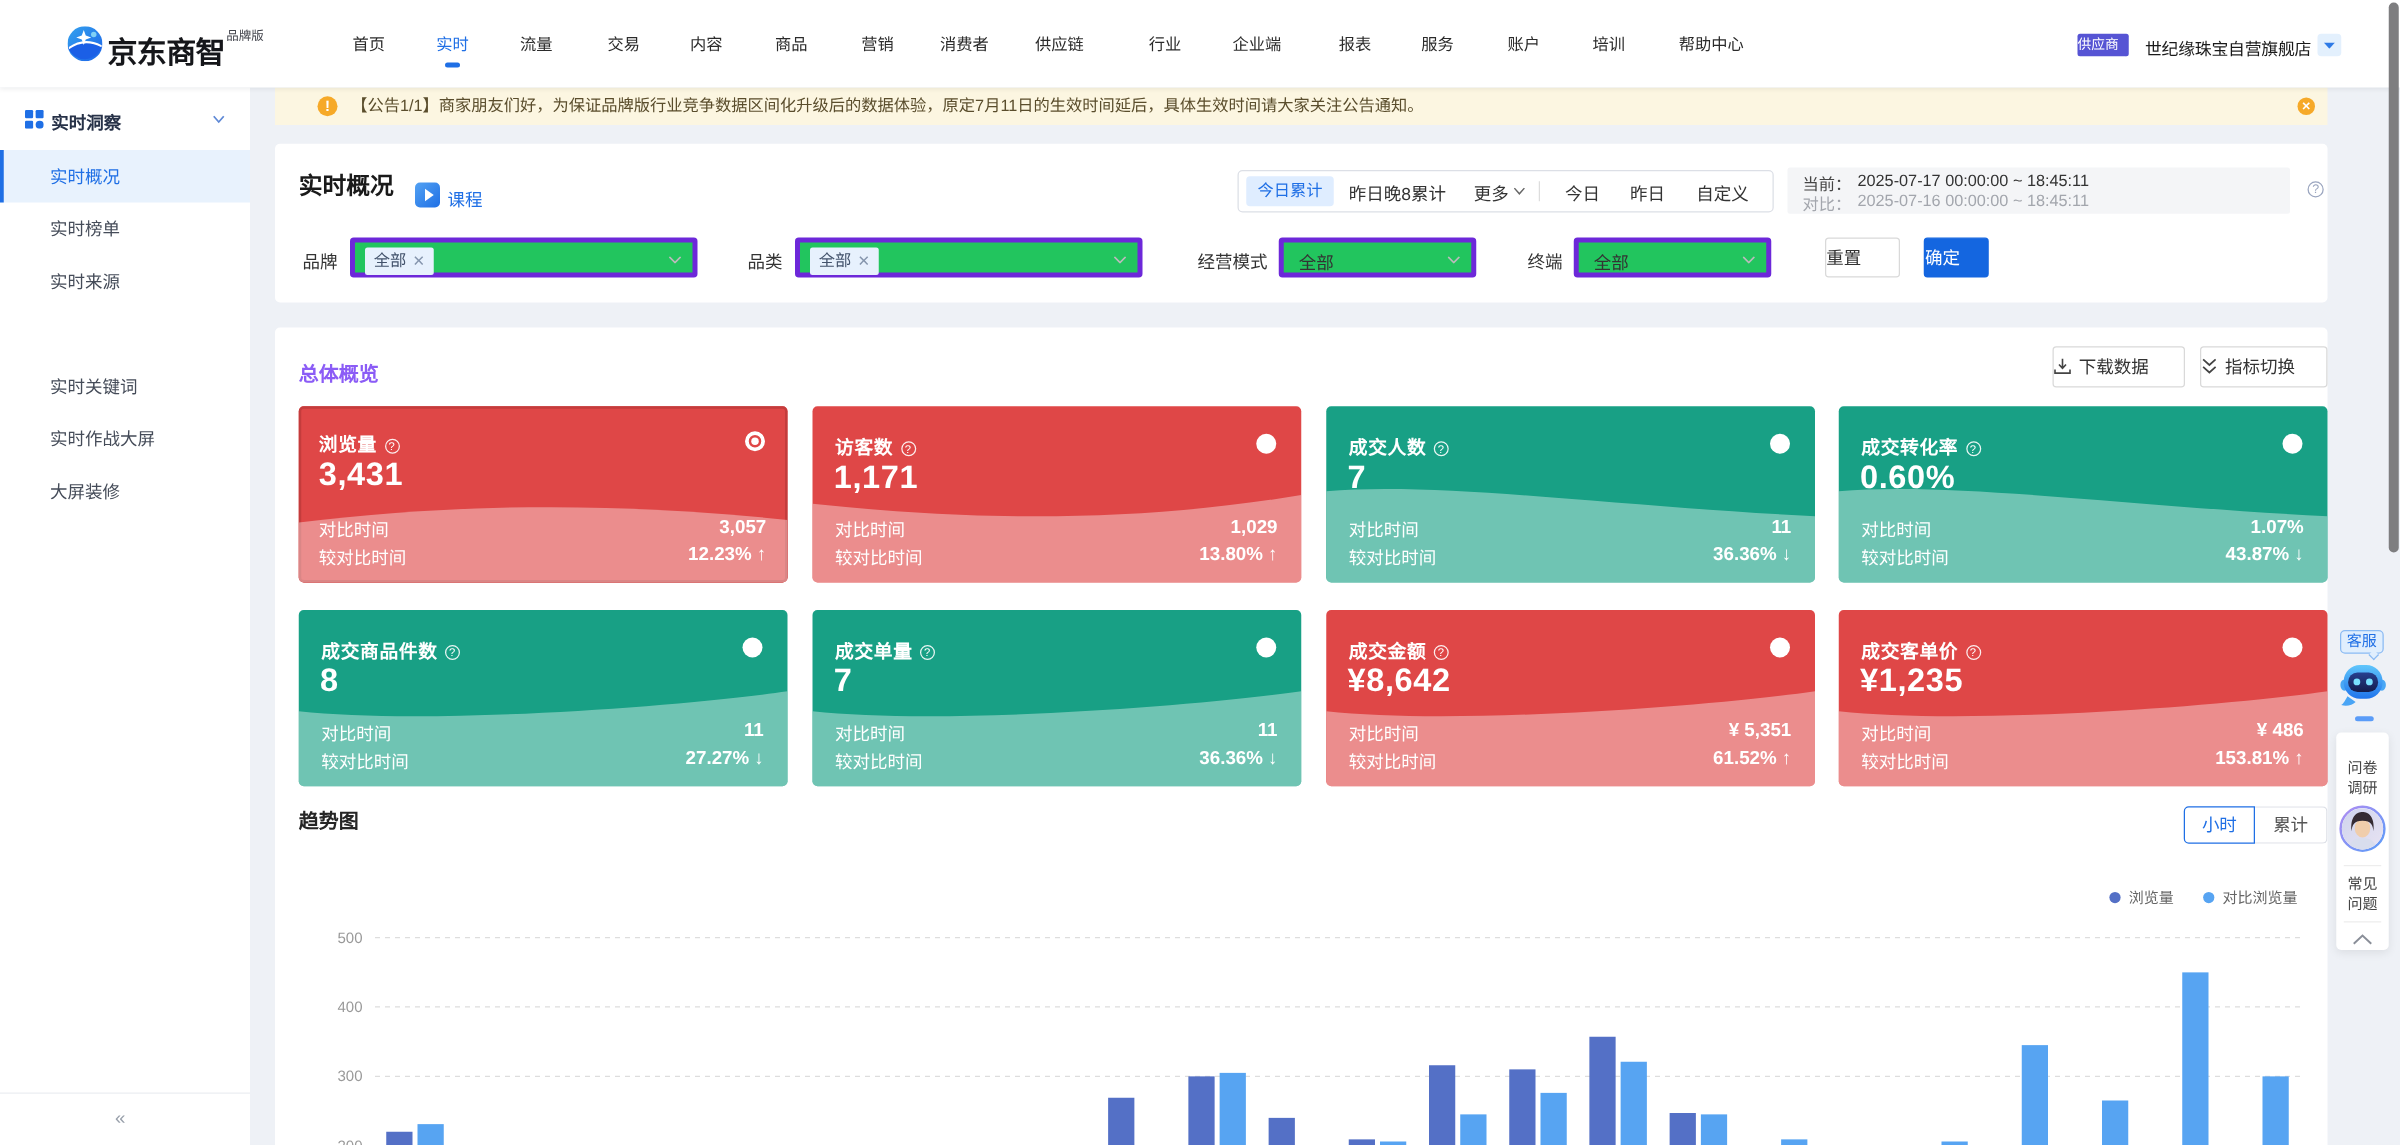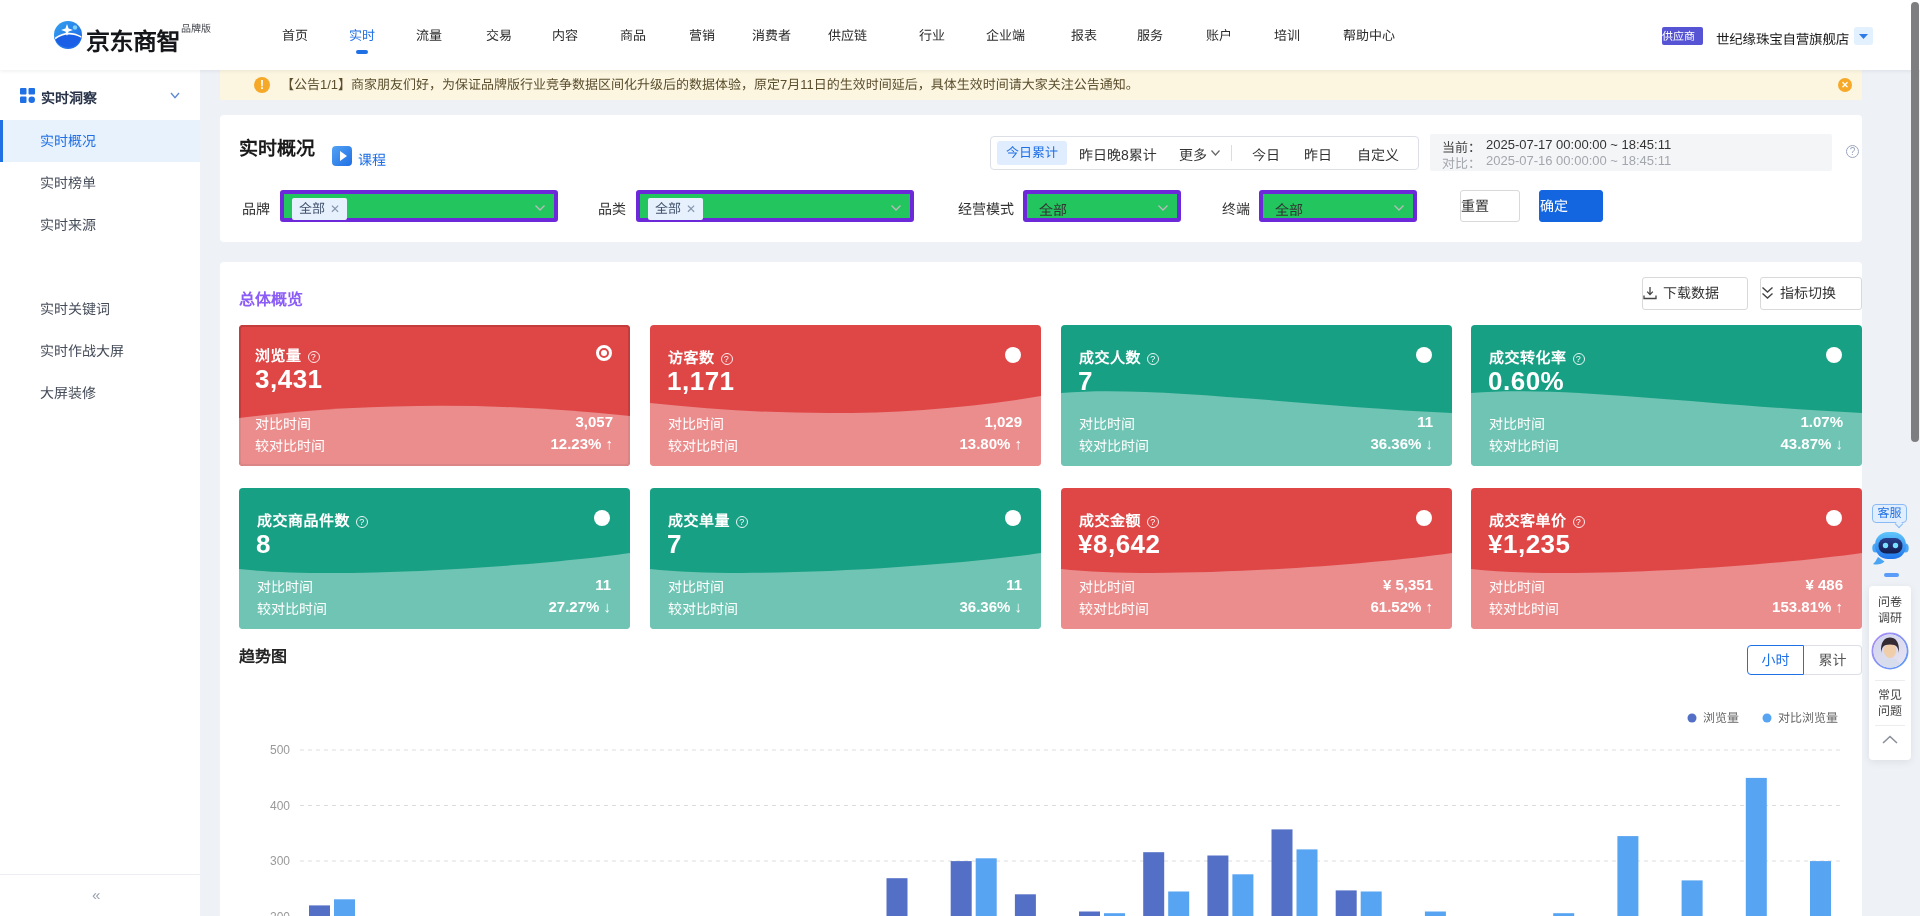--- a/index.html
+++ b/index.html
@@ -173,21 +173,21 @@
       </svg>
   </div>
   <div class="lbl abs" style="left:1002px;top:83px">终端</div>
   <div class="sel" style="left:1039px;top:75px;width:158px">
     <div class="ph">全部</div>
     <svg width="10" height="6" viewBox="0 0 10 6">
         <path d="M0.5 0.5 L5 5 L9.5 0.5" fill="none" stroke="#bbb" stroke-width="1.3"></path>
       </svg>
   </div>
   <div class="btn" style="left:1240px;top:75px;width:60px">重置</div>
-  <div class="btn" style="left:1319px;top:75px;width:64px;background:#1466e0;border-color:#1466e0;color:#fff">确定</div>
+  <div class="btn" style="left:1319px;top:75px;width:52px;background:#1466e0;border-color:#1466e0;color:#fff">确定</div>
 </div>
 
 <div class="card" id="card2" style="left:220px;top:262px;width:1642px;height:654px;border-radius:4px 4px 0 0">
   <div class="abs" style="left:19px;top:24px;font-size:16px;font-weight:600;color:#8b5cf6">总体概览</div>
   <div class="btn" style="left:1422px;top:15px;width:106px;height:33px;line-height:31px">
     <svg style="vertical-align:-2px;margin-right:6px" width="14" height="14" viewBox="0 0 14 14">
         <path d="M7 1 V8.2 M4.2 5.6 L7 8.6 L9.8 5.6" fill="none" stroke="#444" stroke-width="1.3"></path>
         <path d="M1 9.5 V12.5 H13 V9.5" fill="none" stroke="#444" stroke-width="1.3"></path>
       </svg>下载数据</div>
   <div class="btn" style="left:1540px;top:15px;width:102px;height:33px;line-height:31px">
@@ -392,21 +392,21 @@
     <ellipse cx="3.5" cy="21" rx="3.2" ry="4.5" fill="#49a7f5"></ellipse>
     <ellipse cx="33.5" cy="21" rx="3.2" ry="4.5" fill="#49a7f5"></ellipse>
     <path d="M6 30 C3.5 34.5 2.5 36 1 37 C5.5 38.3 10 37 12.5 34.5 Z" fill="#4aa5f5"></path>
     <rect x="3" y="5" width="31" height="27" rx="13" fill="url(#rg)"></rect>
     <rect x="6.5" y="11" width="24" height="15.5" rx="7.5" fill="url(#rg2)"></rect>
     <circle cx="13.5" cy="18.5" r="2.7" fill="#79e0ff"></circle>
     <circle cx="23.5" cy="18.5" r="2.7" fill="#79e0ff"></circle>
   </svg>
   <div class="abs" style="left:1884px;top:573px;width:15px;height:4px;border-radius:2px;background:#5a9cf8;z-index:40"></div>
   <div class="abs" style="left:1869px;top:586px;width:42px;height:174px;background:#fff;border-radius:4px;box-shadow:0 2px 8px rgba(0,0,0,.08);z-index:40;font-size:12px;color:#454545;text-align:center">
-    <div style="padding-top:8px;line-height:16px">问卷<br>调研</div>
+    <div style="padding-top:20px;line-height:16px">问卷<br>调研</div>
     <svg style="margin-top:6px" width="38" height="38" viewBox="0 0 38 38">
       <defs>
         <linearGradient id="av" x1="0" y1="0" x2="1" y2="1">
             <stop offset="0" stop-color="#b08df2"></stop>
             <stop offset="1" stop-color="#5a9cf8"></stop>
           </linearGradient>
         <linearGradient id="avbg" x1="0" y1="0" x2="1" y2="1">
             <stop offset="0" stop-color="#cfd4ee"></stop>
             <stop offset="1" stop-color="#e8e3f2"></stop>
           </linearGradient>

